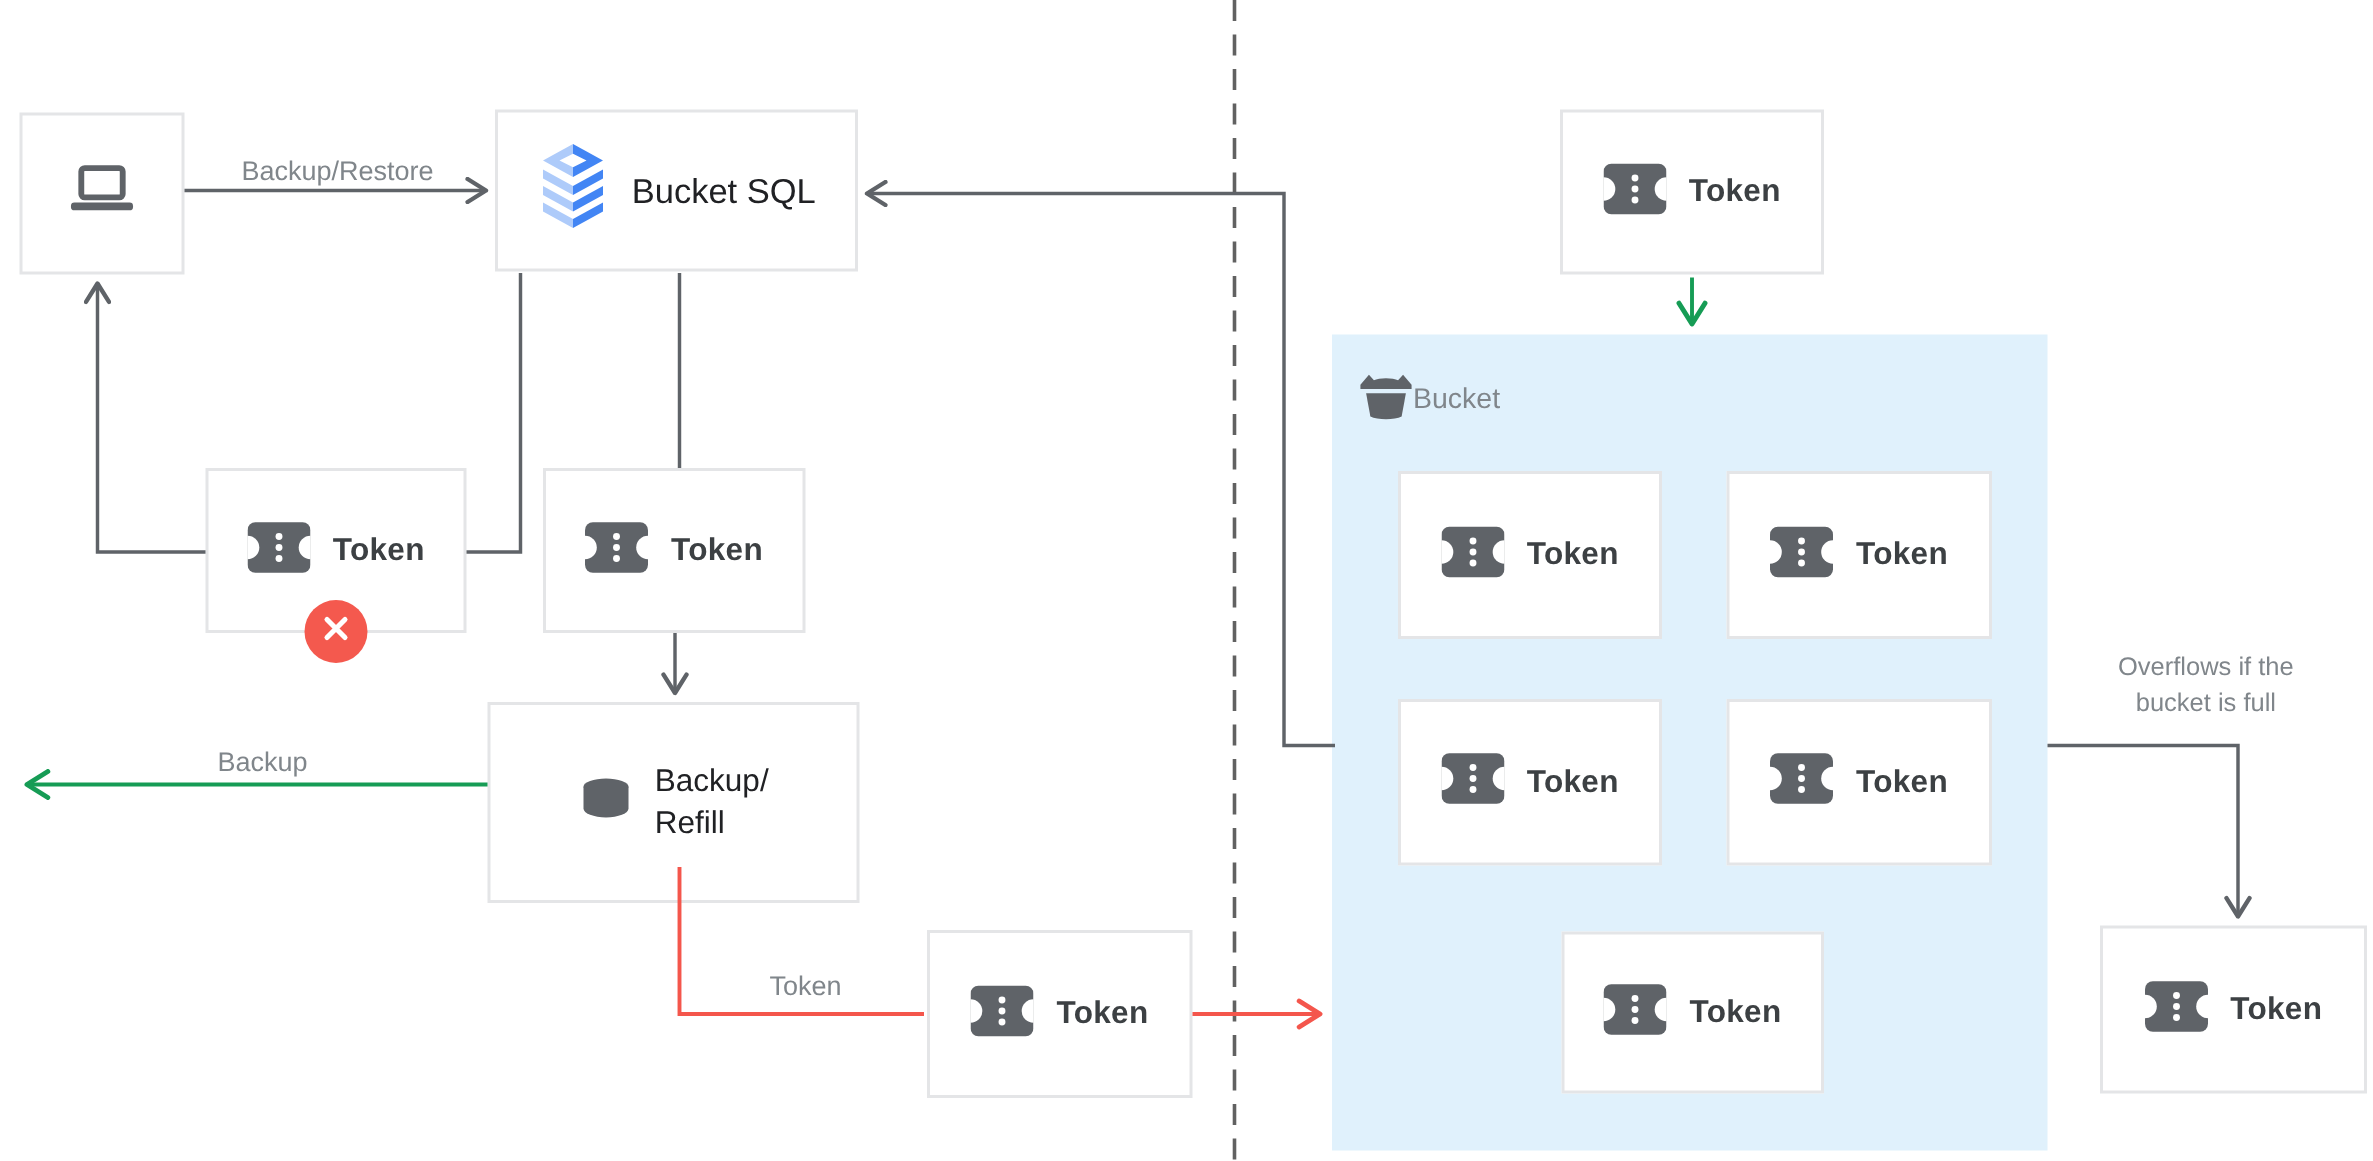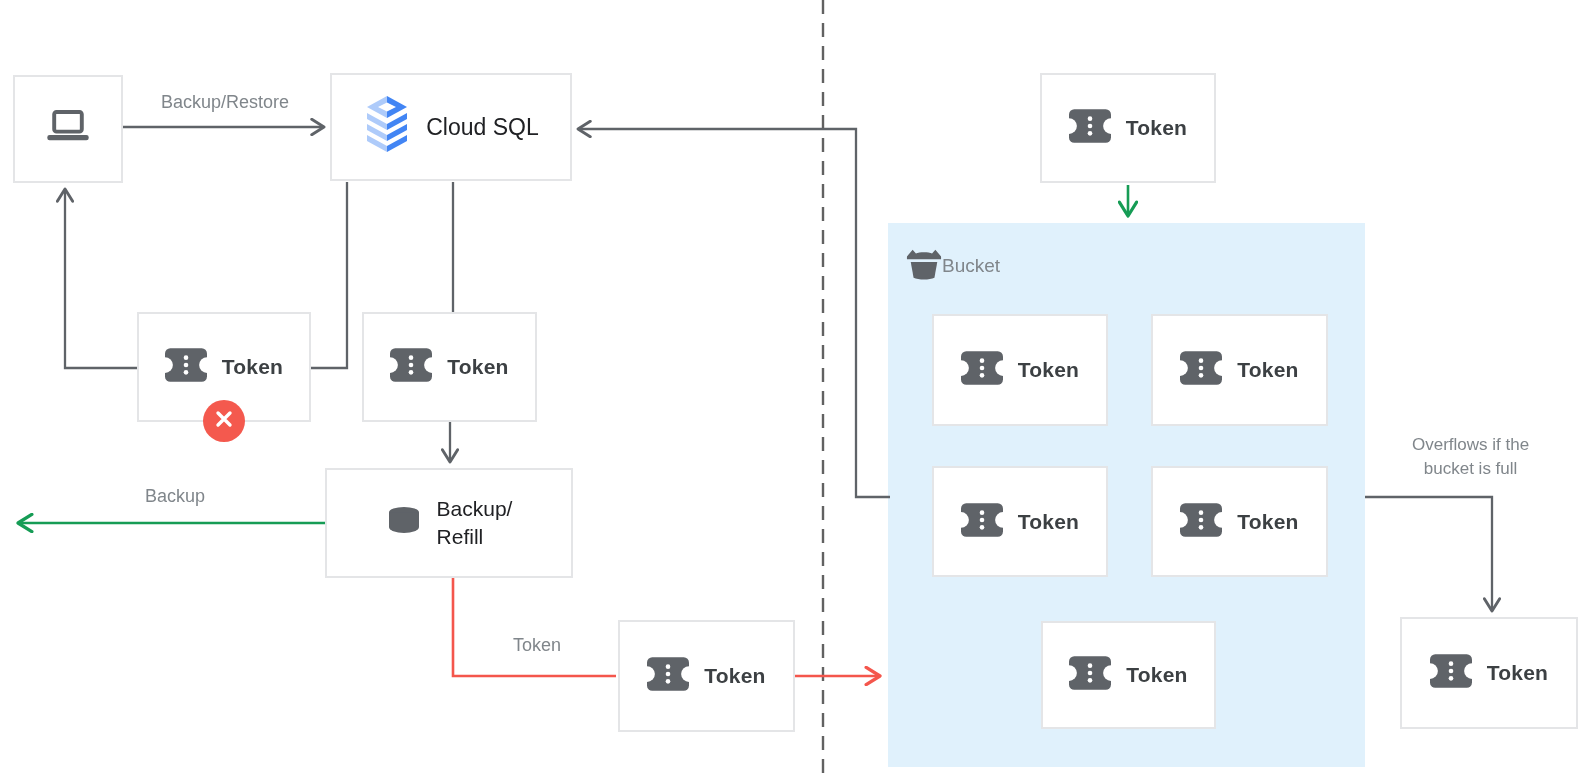--- a/index.html
+++ b/index.html
@@ -14,21 +14,21 @@
   }
   .node{
     position:absolute;background:#fff;border:2px solid #e4e5e7;
     display:flex;align-items:center;justify-content:center;gap:15px;
     box-sizing:border-box;z-index:2;
   }
   .node .label{color:#3c4043;font-size:21px;letter-spacing:.2px;font-weight:bold;}
   .cloud-label{font-size:23px;color:#202124;}
   .two-line{font-size:21px;line-height:28px;color:#202124;}
   .edge-label{
-    position:absolute;color:#80868b;font-size:18px;white-space:nowrap;z-index:4;
+    position:absolute;color:#80868b;font-size:18px;white-space:nowrap;z-index:4;margin-top:12px;
   }
   .centered{transform:translateX(-50%);}
   .diagram-title{
     position:absolute;left:1191px;top:13px;transform:translateX(-50%);
     font-size:25px;font-weight:bold;color:#202124;white-space:nowrap;z-index:4;
   }
   .bucket-head{
     position:absolute;left:906px;top:246px;display:flex;align-items:center;z-index:3;
   }
   .bucket-head .label{color:#80868b;font-size:19px;}
@@ -65,21 +65,21 @@
         <polygon points="24,0 44,11 24,22" fill="#4285f4"></polygon>
         <polygon points="24,6.5 33,11 24,15.5 15,11" fill="#ffffff"></polygon>
         <polygon points="4,17 24,28 24,34 4,23" fill="#aecbfa"></polygon>
         <polygon points="44,17 24,28 24,34 44,23" fill="#4285f4"></polygon>
         <polygon points="4,28 24,39 24,45 4,34" fill="#aecbfa"></polygon>
         <polygon points="44,28 24,39 24,45 44,34" fill="#4285f4"></polygon>
         <polygon points="4,39 24,50 24,56 4,45" fill="#aecbfa"></polygon>
         <polygon points="44,39 24,50 24,56 44,45" fill="#4285f4"></polygon>
       </svg>
     </span>
-    <span class="cloud-label">Cloud SQL</span>
+    <span class="cloud-label">Bucket SQL</span>
   </div>
 
   <div class="node" style="left:137px;top:312px;width:174px;height:110px;">
     <span>
       <svg width="42" height="36" viewBox="0 0 40 34">
         <rect x="0" y="1" width="40" height="32" rx="5" fill="#5f6368"></rect>
         <circle cx="0" cy="17" r="7.5" fill="#ffffff"></circle>
         <circle cx="40" cy="17" r="7.5" fill="#ffffff"></circle>
         <circle cx="20" cy="10" r="2.2" fill="#ffffff"></circle>
         <circle cx="20" cy="17" r="2.2" fill="#ffffff"></circle>
@@ -104,21 +104,21 @@
         <circle cx="0" cy="17" r="7.5" fill="#ffffff"></circle>
         <circle cx="40" cy="17" r="7.5" fill="#ffffff"></circle>
         <circle cx="20" cy="10" r="2.2" fill="#ffffff"></circle>
         <circle cx="20" cy="17" r="2.2" fill="#ffffff"></circle>
         <circle cx="20" cy="24" r="2.2" fill="#ffffff"></circle>
       </svg>
     </span>
     <span class="label">Token</span>
   </div>
 
-  <div class="node" style="left:325px;top:468px;width:248px;height:110px;">
+  <div class="node" style="left:325px;top:468px;width:248px;height:134px;">
     <span>
       <svg width="36" height="32" viewBox="0 0 36 30">
         <ellipse cx="18" cy="6.5" rx="15" ry="5.5" fill="#5f6368"></ellipse>
         <path d="M3 6.5 V21 A15 6 0 0 0 33 21 V6.5 Z" fill="#5f6368"></path>
       </svg>
     </span>
     <span class="two-line">
       <span>Backup/</span><br>
       <span>Refill</span>
     </span>

